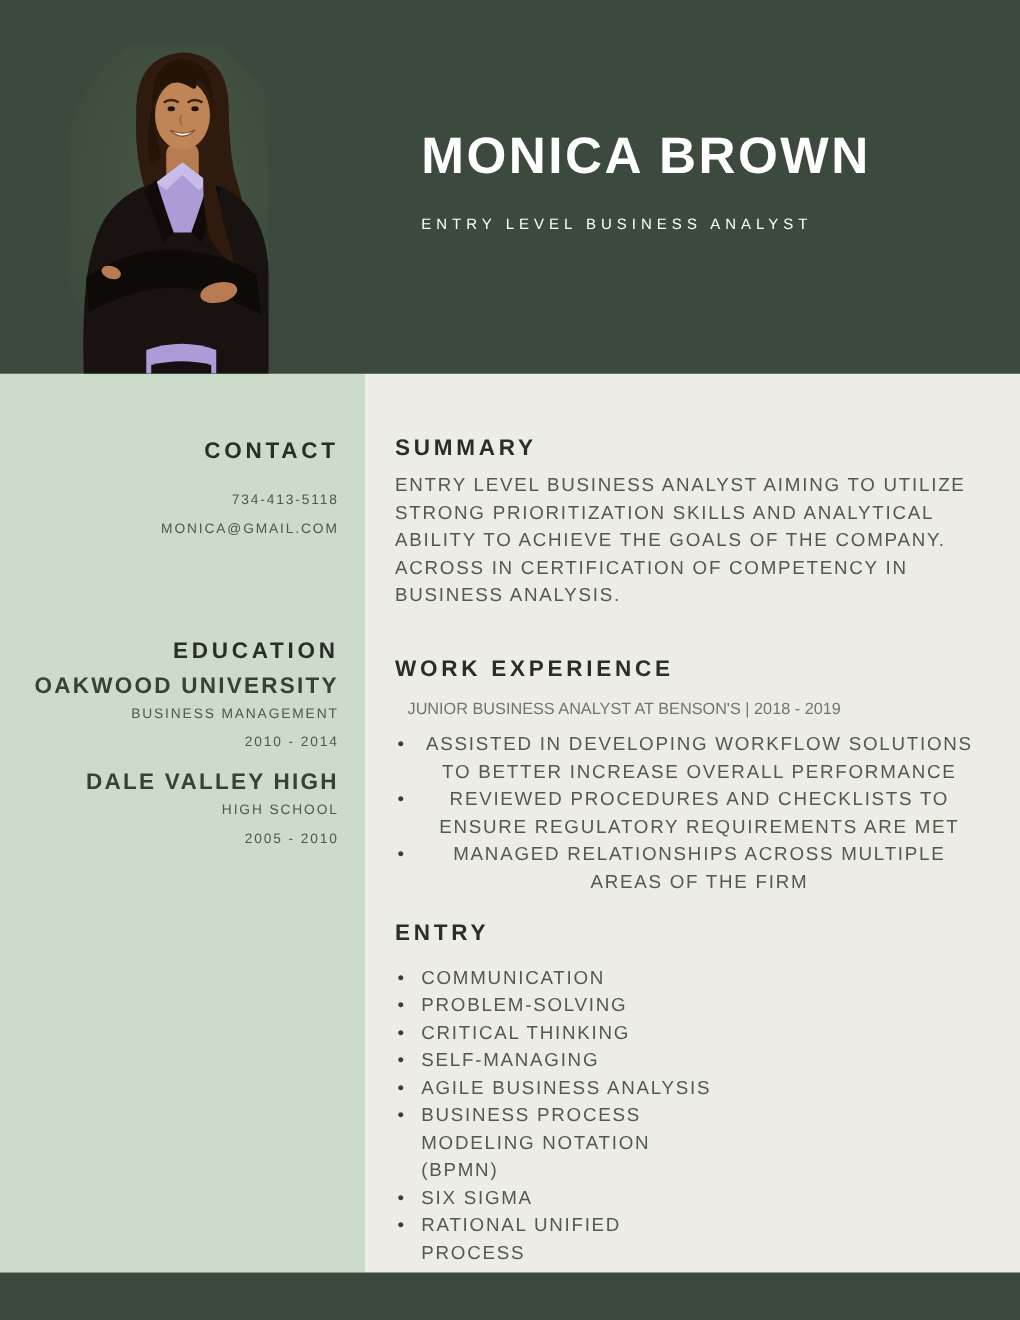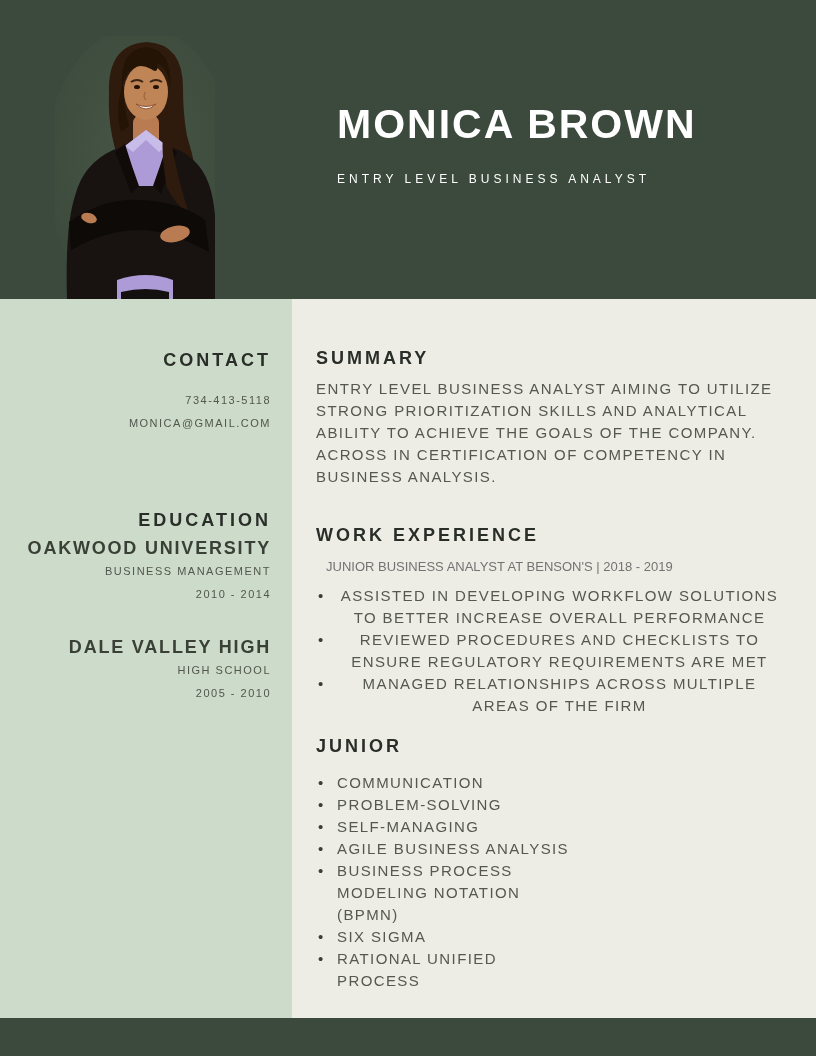--- a/index.html
+++ b/index.html
@@ -34,21 +34,21 @@
   h2.sec{
     margin:0;font-size:18px;font-weight:bold;letter-spacing:3px;
     color:#2A2E28;line-height:23px;
   }
   .side-line{
     font-size:11px;letter-spacing:1.5px;color:#53564D;line-height:23px;
   }
   .contact-lines{margin-top:17px;}
   .education{margin-top:74px;}
   .edu-entries{margin-top:5px;}
-  .edu-entry + .edu-entry{margin-top:30px;}
+  .edu-entry + .edu-entry{margin-top:8px;}
   .edu-school{
     font-size:18px;font-weight:bold;letter-spacing:1.8px;
     color:#3A4036;line-height:23px;
   }
 
   
   .main{
     flex:1 1 auto;box-sizing:border-box;
     padding:48px 34px 0 24px;color:#55584D;border-radius:13px;
   }
@@ -169,24 +169,25 @@
         <h2 class="sec">WORK EXPERIENCE</h2>
         <h3 class="job-title">JUNIOR BUSINESS ANALYST AT BENSON'S | 2018 - 2019</h3>
         <ul class="bullets">
           <li>ASSISTED IN DEVELOPING WORKFLOW SOLUTIONS TO BETTER INCREASE OVERALL PERFORMANCE</li>
           <li>REVIEWED PROCEDURES AND CHECKLISTS TO ENSURE REGULATORY REQUIREMENTS ARE MET</li>
           <li>MANAGED RELATIONSHIPS ACROSS MULTIPLE AREAS OF THE FIRM</li>
         </ul>
       </section>
 
       <section class="skills">
-        <h2 class="sec">JUNIOR</h2>
+        <h2 class="sec">ENTRY</h2>
         <ul class="bullets">
           <li>COMMUNICATION</li>
           <li>PROBLEM-SOLVING</li>
+          <li>CRITICAL THINKING</li>
           <li>SELF-MANAGING</li>
           <li>AGILE BUSINESS ANALYSIS</li>
           <li>BUSINESS PROCESS MODELING NOTATION (BPMN)</li>
           <li>SIX SIGMA</li>
           <li>RATIONAL UNIFIED PROCESS</li>
         </ul>
       </section>
     </main>
   </div>
 

